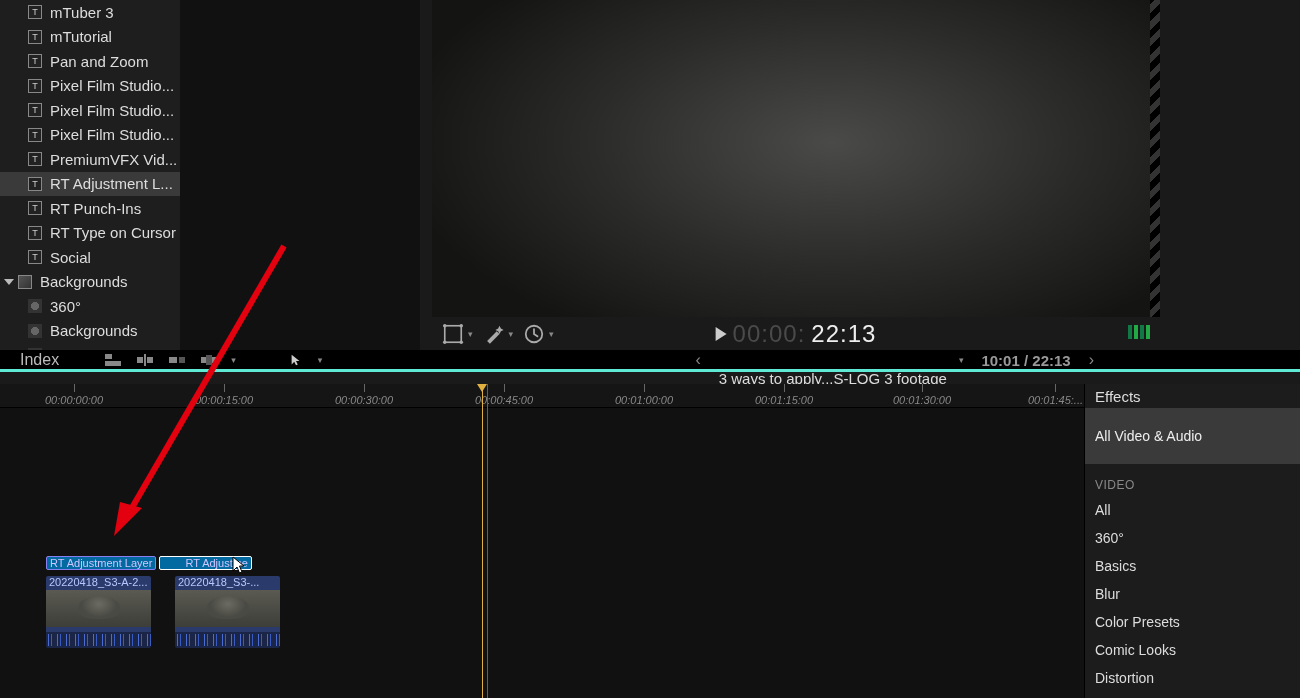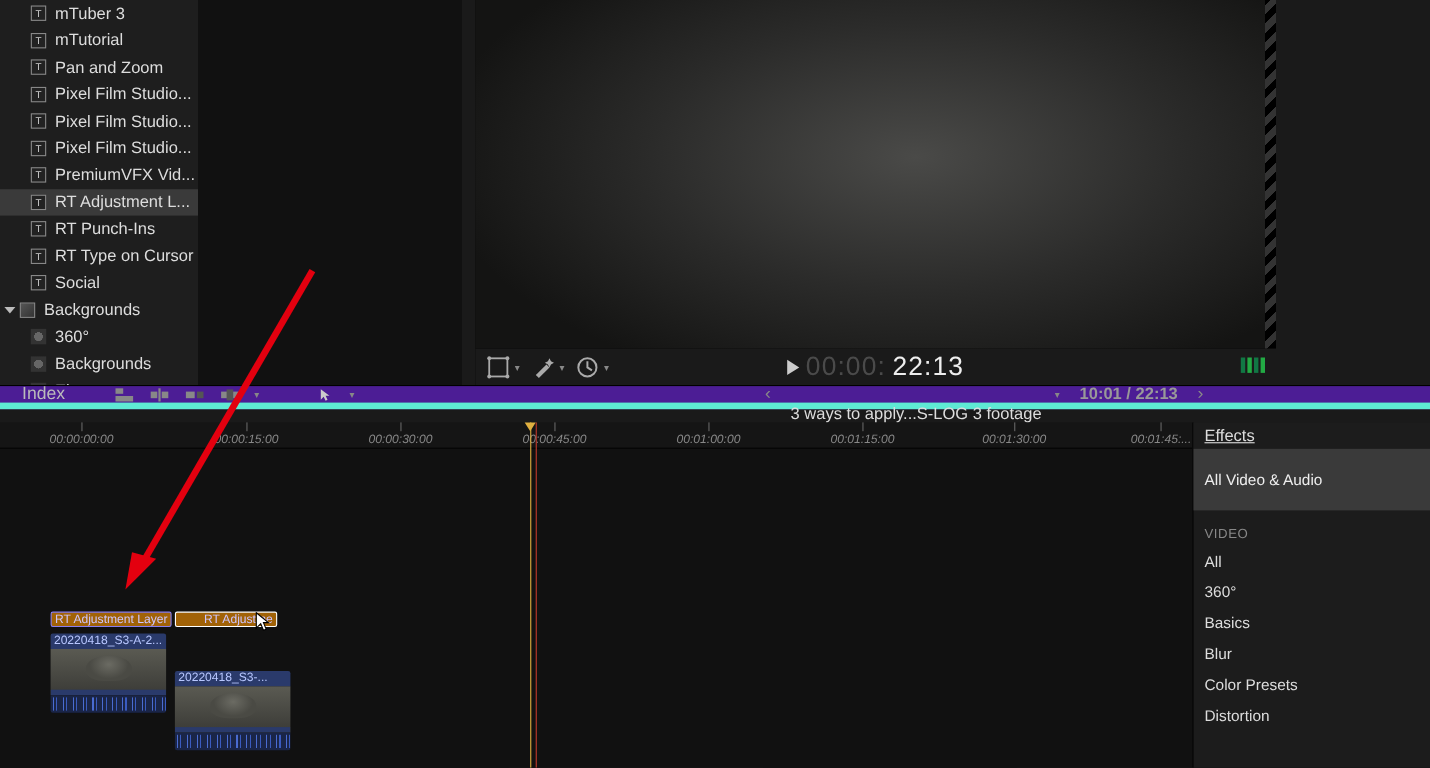--- a/index.html
+++ b/index.html
@@ -34,60 +34,60 @@
   .vb-chev{font-size:9px;color:#888;margin-right:6px;}
   .vb-center{position:absolute;left:50%;transform:translateX(-50%);display:flex;align-items:center;gap:6px;}
   .play-tri{width:0;height:0;border-top:7px solid transparent;border-bottom:7px solid transparent;border-left:11px solid #ccc;}
   .tc-dim{color:#4a4a4a;font-size:24px;letter-spacing:1px;font-variant-numeric:tabular-nums;}
   .tc-bright{color:#eee;font-size:24px;letter-spacing:1px;font-variant-numeric:tabular-nums;}
   .meters{position:absolute;right:10px;top:8px;display:flex;gap:2px;}
   .meter{width:4px;height:14px;background:#2a4;}
   .meter.dim{background:#174;}
 
   
-  .toolrow { position:absolute; top:350px; left:0; right:0; height:22px; background:#4c1d95; display:flex; align-items:center; border-top:1px solid #000;border-bottom:6px solid #5eead4;}
+  .toolrow { position:absolute; top:350px; left:0; right:0; height:22px; background:#000000; display:flex; align-items:center; border-top:1px solid #000;border-bottom:3px solid #5eead4;}
   .toolrow .tl-left{display:flex;align-items:center;gap:12px;padding-left:20px;}
   .tl-label{color:#bbb;font-size:16px;}
   .tl-ico{width:20px;height:16px;display:flex;align-items:center;justify-content:center;color:#888;}
   .pointer-ico svg{width:14px;height:14px;}
   .tl-right{margin-left:auto;display:flex;align-items:center;gap:12px;padding-right:200px;}
   .nav-ch{color:#888;font-size:16px;padding:0 6px;cursor:pointer;}
   .proj-name{color:#ddd;font-size:15px;margin-top:36px;}
   .proj-pos{color:#999;font-size:15px;font-weight:bold;}
 
   
   .ruler { position:absolute; top:384px; left:0; width:1084px; height:24px; background:#151515; border-bottom:1px solid #000;}
   .ruler-mark{position:absolute;top:0;height:100%;display:flex;flex-direction:column;align-items:center;font-style:italic;}
   .ruler-mark .tick{width:1px;height:8px;background:#666;}
   .ruler-mark .lbl{font-size:11px;color:#888;margin-top:2px;white-space:nowrap;}
   .playhead{position:absolute;top:384px;width:1px;height:314px;background:#e0b040;z-index:5;}
   .playhead::before{content:"";position:absolute;top:0;left:-5px;width:0;height:0;border-left:5px solid transparent;border-right:5px solid transparent;border-top:8px solid #e0b040;}
   .playhead-red{position:absolute;top:384px;width:1px;height:314px;background:#c0392b;z-index:4;}
 
   
   .timeline { position:absolute; top:408px; left:0; width:1084px; height:290px; background:#111;}
-  .adj-clip{position:absolute;height:14px;background:#a16207;border:1px solid #8a7ff0;font-size:11px;color:#cfc6ff;padding:0 3px;overflow:hidden;white-space:nowrap;border-radius:2px;}
+  .adj-clip{position:absolute;height:14px;background:#0369a1;border:1px solid #8a7ff0;font-size:11px;color:#cfc6ff;padding:0 3px;overflow:hidden;white-space:nowrap;border-radius:2px;}
   .adj-clip.sel{border-color:#fff;text-align:right;}
   .vid-clip{position:absolute;width:105px;}
   .vid-name{height:14px;background:#2a3a6b;font-size:11px;color:#b8c7ff;padding:0 3px;overflow:hidden;white-space:nowrap;border-radius:2px 2px 0 0;}
   .vid-thumb{height:42px;background:linear-gradient(180deg,#5a5a52 0%,#3a3a36 100%);position:relative;overflow:hidden;}
   .vid-thumb::before{content:"";position:absolute;left:30%;top:15%;width:40%;height:55%;background:radial-gradient(ellipse 60% 80% at 50% 35%,#6b6b63 0%,#4a4a44 70%);border-radius:50% 50% 40% 40%;}
   .vid-thumb::after{content:"";position:absolute;bottom:0;left:0;right:0;height:5px;background:#2a3a6b;}
   .vid-audio{height:16px;background:#1a2548;position:relative;overflow:hidden;border-radius:0 0 2px 2px;}
   .vid-audio::before{content:"";position:absolute;inset:2px 0;background:
     repeating-linear-gradient(90deg,transparent 0 2px,#4a6bd0 2px 3px,transparent 3px 5px,#3a5bc0 5px 6px,transparent 6px 9px);
   }
 
   
   .arrow { position:absolute; top:240px; left:106px; width:190px; height:300px; z-index:20; pointer-events:none;}
   .arrow svg{width:100%;height:100%;}
 
   
   .fx { position:absolute; top:384px; right:0; width:216px; bottom:0; background:#1c1c1c; border-left:1px solid #000;}
-  .fx-head{height:24px;padding:4px 10px;font-size:15px;color:#ddd;background:#1c1c1c;text-decoration:underline;}
+  .fx-head{height:24px;padding:4px 10px;font-size:15px;color:#ddd;background:#1c1c1c;}
   .fx-sel{background:#3a3a3a;padding:20px 10px;font-size:14px;color:#eee;}
   .fx-group{padding:14px 10px 4px;font-size:12px;color:#888;letter-spacing:0.5px;}
   .fx-item{padding:6px 10px;font-size:14px;color:#ddd;cursor:default;}
 
   
   .cursor-overlay{position:absolute;z-index:30;pointer-events:none;}
   .cursor-overlay svg{width:16px;height:20px;}
 </style>
 </head>
 <body>
@@ -290,21 +290,21 @@
 <div class="playhead-red" id="playhead-red" style="left: 487px;"></div>
 
 <div class="timeline" id="tl">
     <div class="adj-clip" style="left: 46px; top: 148px; width: 110px;">RT Adjustment Layer</div>
     <div class="adj-clip sel" style="left: 159px; top: 148px; width: 93px;">RT Adjustme</div>
     <div class="vid-clip" style="left: 46px; top: 168px;">
       <div class="vid-name">20220418_S3-A-2...</div>
       <div class="vid-thumb"></div>
       <div class="vid-audio"></div>
     </div>
-    <div class="vid-clip" style="left: 159px; top: 168px; margin-top: 34px;">
+    <div class="vid-clip" style="left: 175px; top: 168px;">
       <div class="vid-name">20220418_S3-...</div>
       <div class="vid-thumb"></div>
       <div class="vid-audio"></div>
     </div>
   </div>
 
 <div class="arrow">
   <svg viewBox="0 0 190 300">
     <line x1="178" y1="6" x2="20" y2="278" stroke="#e3000f" stroke-width="6"></line>
     <polygon points="8,296 36,268 14,262" fill="#e3000f"></polygon>
@@ -320,15 +320,16 @@
 <div class="fx">
   <div class="fx-head">Effects</div>
   <div class="fx-sel">All Video &amp; Audio</div>
   <div class="fx-group">VIDEO</div>
   <div id="fx-items">
       <div class="fx-item">All</div>
       <div class="fx-item">360°</div>
       <div class="fx-item">Basics</div>
       <div class="fx-item">Blur</div>
       <div class="fx-item">Color Presets</div>
+      <div class="fx-item">Comic Looks</div>
       <div class="fx-item">Distortion</div>
     </div>
 </div>
 
 </body></html>

